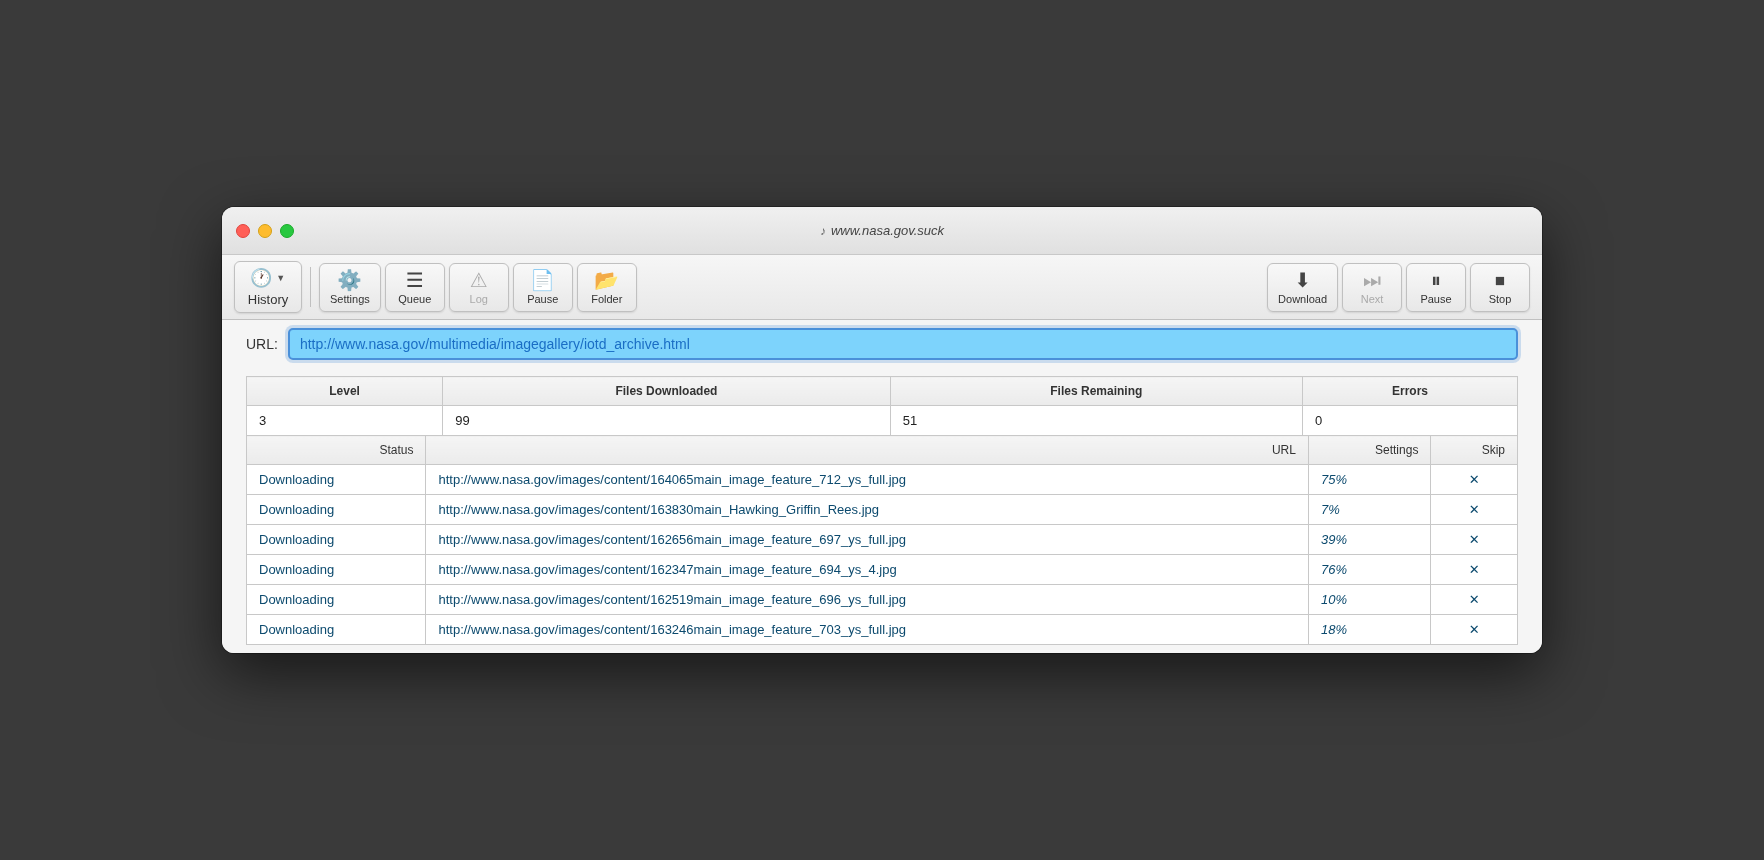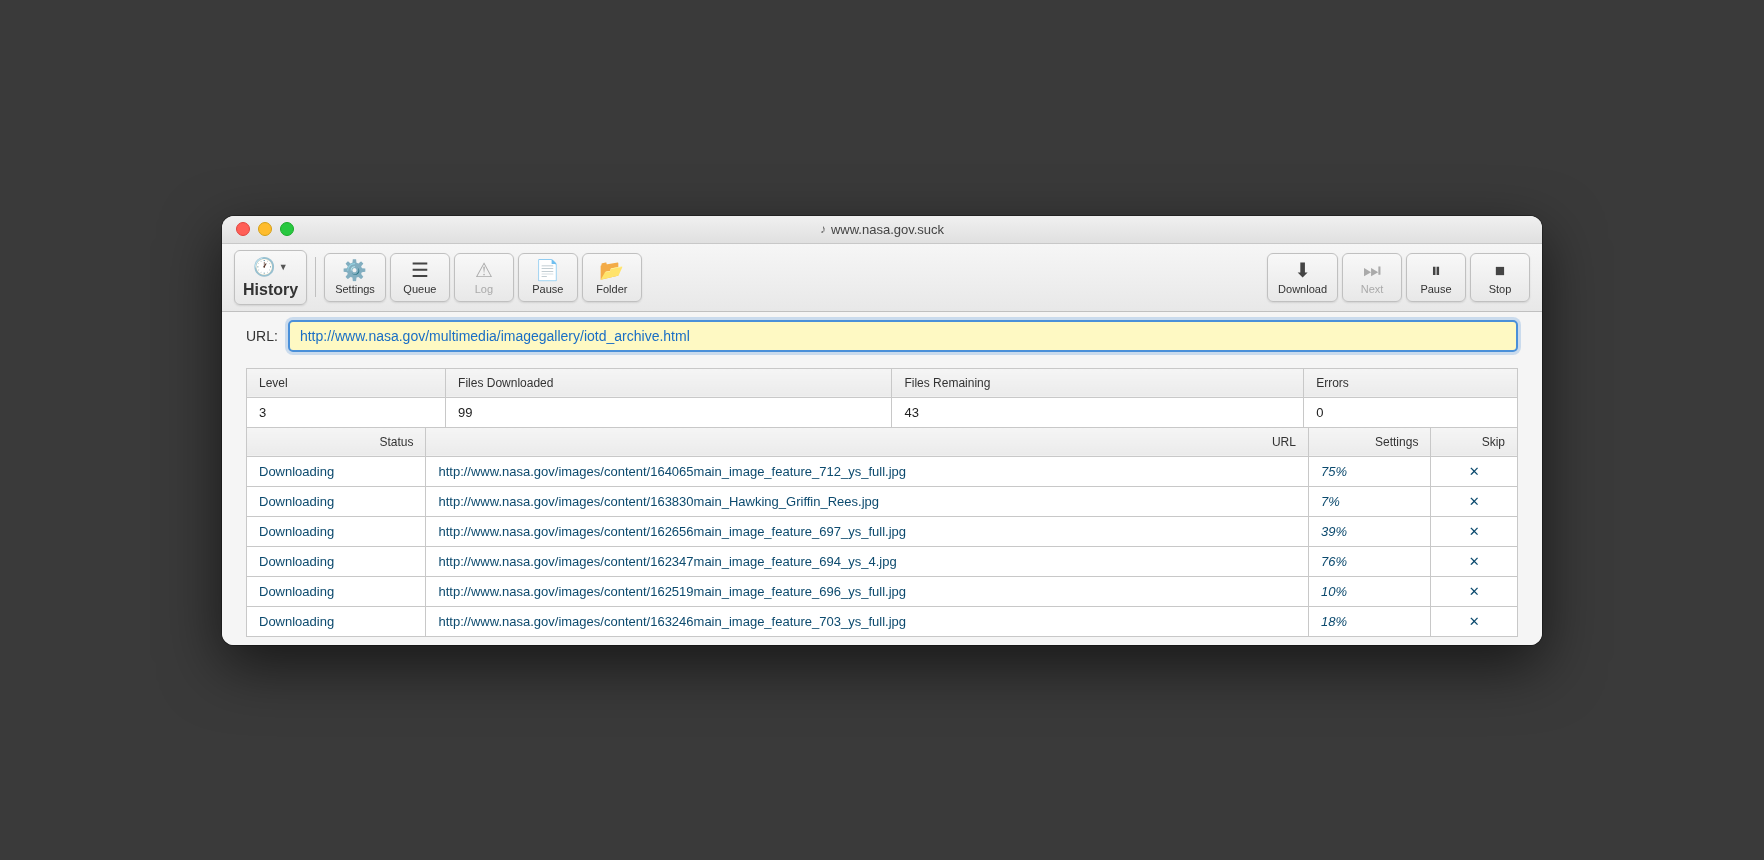--- a/index.html
+++ b/index.html
@@ -16,26 +16,27 @@
     .window {
       background: #ececec;
       border-radius: 12px;
       box-shadow: 0 20px 60px rgba(0,0,0,0.6), 0 0 0 1px rgba(0,0,0,0.3);
       width: 1320px;
       overflow: hidden;
     }
 
     .title-bar {
       background: linear-gradient(to bottom, #f0f0f0, #e0e0e0);
-      height: 28px;
+      height: 48px;
       display: flex;
       align-items: center;
       padding: 0 14px;
       border-bottom: 1px solid #c8c8c8;
       position: relative;
+      font-style: italic;
     }
 
     .traffic-lights {
       display: flex;
       gap: 8px;
     }
 
     .traffic-light {
       width: 14px;
       height: 14px;
@@ -147,23 +148,22 @@
       font-size: 18px;
       color: #444;
     }
 
     .history-chevron {
       font-size: 9px;
       color: #555;
     }
 
     .history-label {
-      font-size: 16px;
+      font-size: 13px;
       color: #333;
-      font-weight: bold;
     }
 
     .content {
       background: #f5f5f5;
       padding: 8px 24px;
     }
 
     .url-row {
       display: flex;
       align-items: center;
@@ -179,41 +179,41 @@
     }
 
     .url-input {
       flex: 1;
       height: 32px;
       border: 2px solid #4a90d9;
       border-radius: 5px;
       padding: 0 10px;
       font-size: 14px;
       color: #1a6ec5;
-      background: #fef9c3;
+      background: #7dd3fc;
       outline: none;
       box-shadow: 0 0 0 3px rgba(74,144,217,0.25);
     }
 
     .stats-table {
       width: 100%;
       border-collapse: collapse;
       border: 1px solid #c8c8c8;
       background: white;
       margin-bottom: 0;
     }
 
     .stats-table th {
       background: linear-gradient(to bottom, #f5f5f5, #ebebeb);
       border: 1px solid #c8c8c8;
       padding: 7px 12px;
       font-size: 12px;
-      font-weight: 400;
+      font-weight: 700;
       color: #333;
-      text-align: left;
+      text-align: center;
     }
 
     .stats-table td {
       border: 1px solid #c8c8c8;
       padding: 7px 12px;
       font-size: 13px;
       color: #222;
     }
 
     .downloads-table {
@@ -340,21 +340,21 @@
           <th>Level</th>
           <th>Files Downloaded</th>
           <th>Files Remaining</th>
           <th>Errors</th>
         </tr>
       </thead>
       <tbody>
         <tr>
           <td>3</td>
           <td>99</td>
-          <td>43</td>
+          <td>51</td>
           <td>0</td>
         </tr>
       </tbody>
     </table>
 
     <table class="downloads-table">
       <thead>
         <tr>
           <th>Status</th>
           <th>URL</th>

